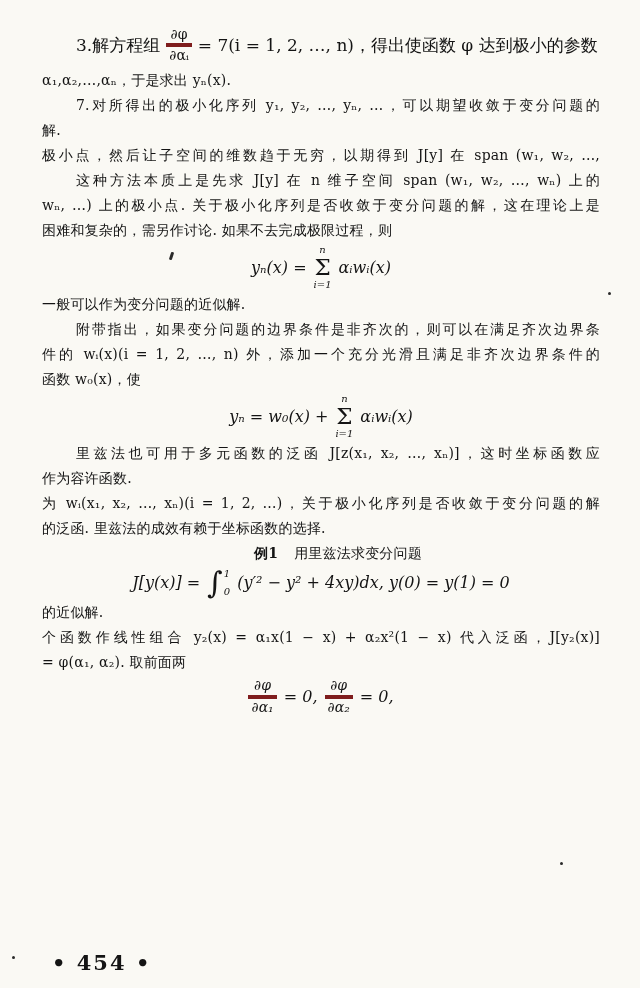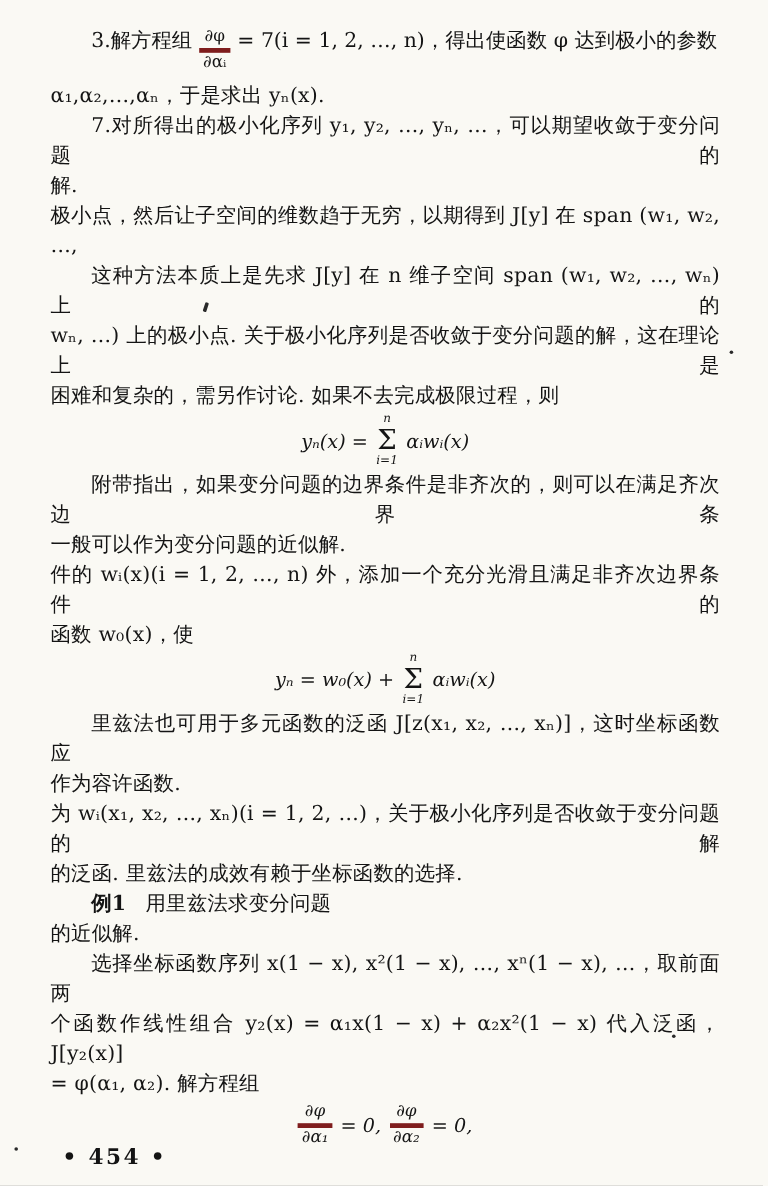--- a/index.html
+++ b/index.html
@@ -3,40 +3,40 @@
 <meta charset="utf-8">
 <style>
   html,body{margin:0;padding:0;}
   body{background:#888;}
   .page{
     position:relative;width:640px;height:988px;margin:0 auto;
     background:#faf9f4;color:#141414;overflow:hidden;
     font-family:"DejaVu Serif","DejaVu Sans","Liberation Serif",serif;
   }
   .textcol{position:absolute;left:42px;top:22px;width:558px;}
-  .line{font-size:17px;line-height:25px;letter-spacing:0.2px;}
+  .line{font-size:14px;line-height:25px;letter-spacing:0.2px;}
   .jfull{text-align:justify;text-align-last:justify;}
-  .ind{text-indent:34px;}
-  .fline{display:flex;align-items:flex-start;padding-left:34px;gap:6px;min-height:46px;font-size:17px;}
+  .ind{text-indent:34px;text-align:center;}
+  .fline{display:flex;align-items:center;padding-left:34px;gap:6px;min-height:46px;font-size:17px;}
   .exlabel{font-weight:bold;margin-right:16px;}
   
   .formula{display:flex;justify-content:center;align-items:center;gap:7px;
            font-style:italic;font-size:16px;margin:2px 0;line-height:1.2;}
   .frac{display:inline-flex;flex-direction:column;align-items:center;
         font-size:14px;line-height:1.25;vertical-align:middle;}
   .frac .num{padding:0 3px;}
   .frac .den{border-top:4px solid #7f1d1d;padding:0 3px;}
   .sum{display:inline-flex;flex-direction:column;align-items:center;line-height:1;}
   .sum .lim{font-size:10px;}
   .sum .sym{font-size:23px;font-style:normal;padding:1px 0;}
   .intwrap{display:inline-flex;align-items:center;}
   .int-sym{font-size:30px;font-style:normal;line-height:1;}
   .int-lims{display:inline-flex;flex-direction:column;justify-content:space-between;
             height:30px;font-size:10px;margin-left:1px;}
-  .pagenum{position:absolute;left:52px;bottom:13px;font-size:18px;font-weight:bold;letter-spacing:2px;}
+  .pagenum{position:absolute;left:52px;bottom:13px;font-size:21px;font-weight:bold;letter-spacing:2px;}
   .speck{position:absolute;background:#2a2a2a;border-radius:50%;}
   .speck.tick{border-radius:1px;transform:rotate(18deg);}
 </style>
 </head>
 <body>
 
 <div class="page">
   <div class="textcol">
 
     <div class="fline">
@@ -59,23 +59,23 @@
     <div class="formula">
       <span>yₙ(x) =</span>
       <span class="sum">
         <span class="lim">n</span>
         <span class="sym">Σ</span>
         <span class="lim">i=1</span>
       </span>
       <span>αᵢwᵢ(x)</span>
     </div>
 
+    <div class="line">一般可以作为变分问题的近似解.</div>
+
     <div class="line jfull ind">附带指出，如果变分问题的边界条件是非齐次的，则可以在满足齐次边界条</div>
-
-    <div class="line">一般可以作为变分问题的近似解.</div>
     <div class="line jfull">件的 wᵢ(x)(i = 1, 2, …, n) 外，添加一个充分光滑且满足非齐次边界条件的</div>
     <div class="line">函数 w₀(x)，使</div>
 
     <div class="formula">
       <span>yₙ = w₀(x) +</span>
       <span class="sum">
         <span class="lim">n</span>
         <span class="sym">Σ</span>
         <span class="lim">i=1</span>
       </span>
@@ -85,26 +85,36 @@
     <div class="line jfull ind">里兹法也可用于多元函数的泛函 J[z(x₁, x₂, …, xₙ)]，这时坐标函数应</div>
 
     <div class="line">作为容许函数.</div>
     <div class="line jfull">为 wᵢ(x₁, x₂, …, xₙ)(i = 1, 2, …)，关于极小化序列是否收敛于变分问题的解</div>
     <div class="line">的泛函. 里兹法的成效有赖于坐标函数的选择.</div>
 
     <div class="line ind">
       <span class="exlabel">例1</span><span>用里兹法求变分问题</span>
     </div>
 
+    <div class="formula">
+      <span>J[y(x)] =</span>
+      <span class="intwrap">
+        <span class="int-sym">∫</span>
+        <span class="int-lims">
+          <span>1</span>
+          <span>0</span>
+        </span>
+      </span>
+      <span>(y′² − y² + 4xy)dx,  y(0) = y(1) = 0</span>
+    </div>
 
     <div class="line">的近似解.</div>
 
-    <div class="line jfull ind">选择坐标函数序列 x(1 − x), x²(1 − x), …, xⁿ(1 − x), …，取前面两</div>
     <div class="line jfull">个函数作线性组合 y₂(x) = α₁x(1 − x) + α₂x²(1 − x) 代入泛函，J[y₂(x)]</div>
-    <div class="line">= φ(α₁, α₂). 解方程组</div>
+    <div class="line">= φ(α₁, α₂). 取前面两</div>
 
     <div class="formula">
       <span class="frac">
         <span class="num">∂φ</span>
         <span class="den">∂α₁</span>
       </span>
       <span>= 0,</span>
       <span class="frac">
         <span class="num">∂φ</span>
         <span class="den">∂α₂</span>

